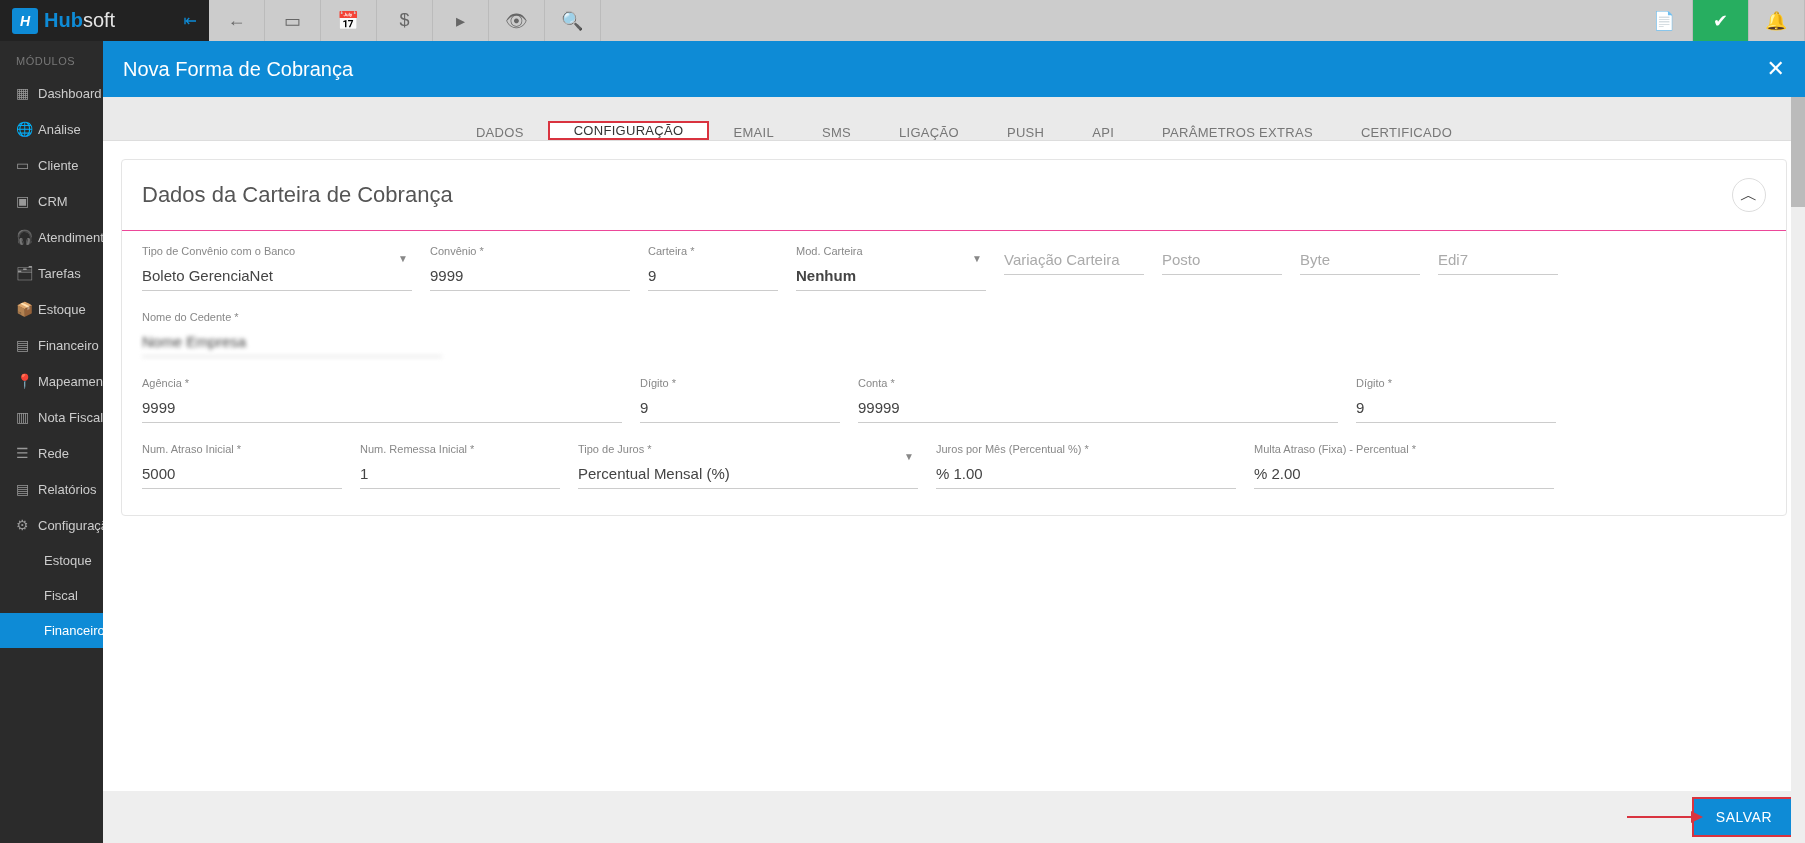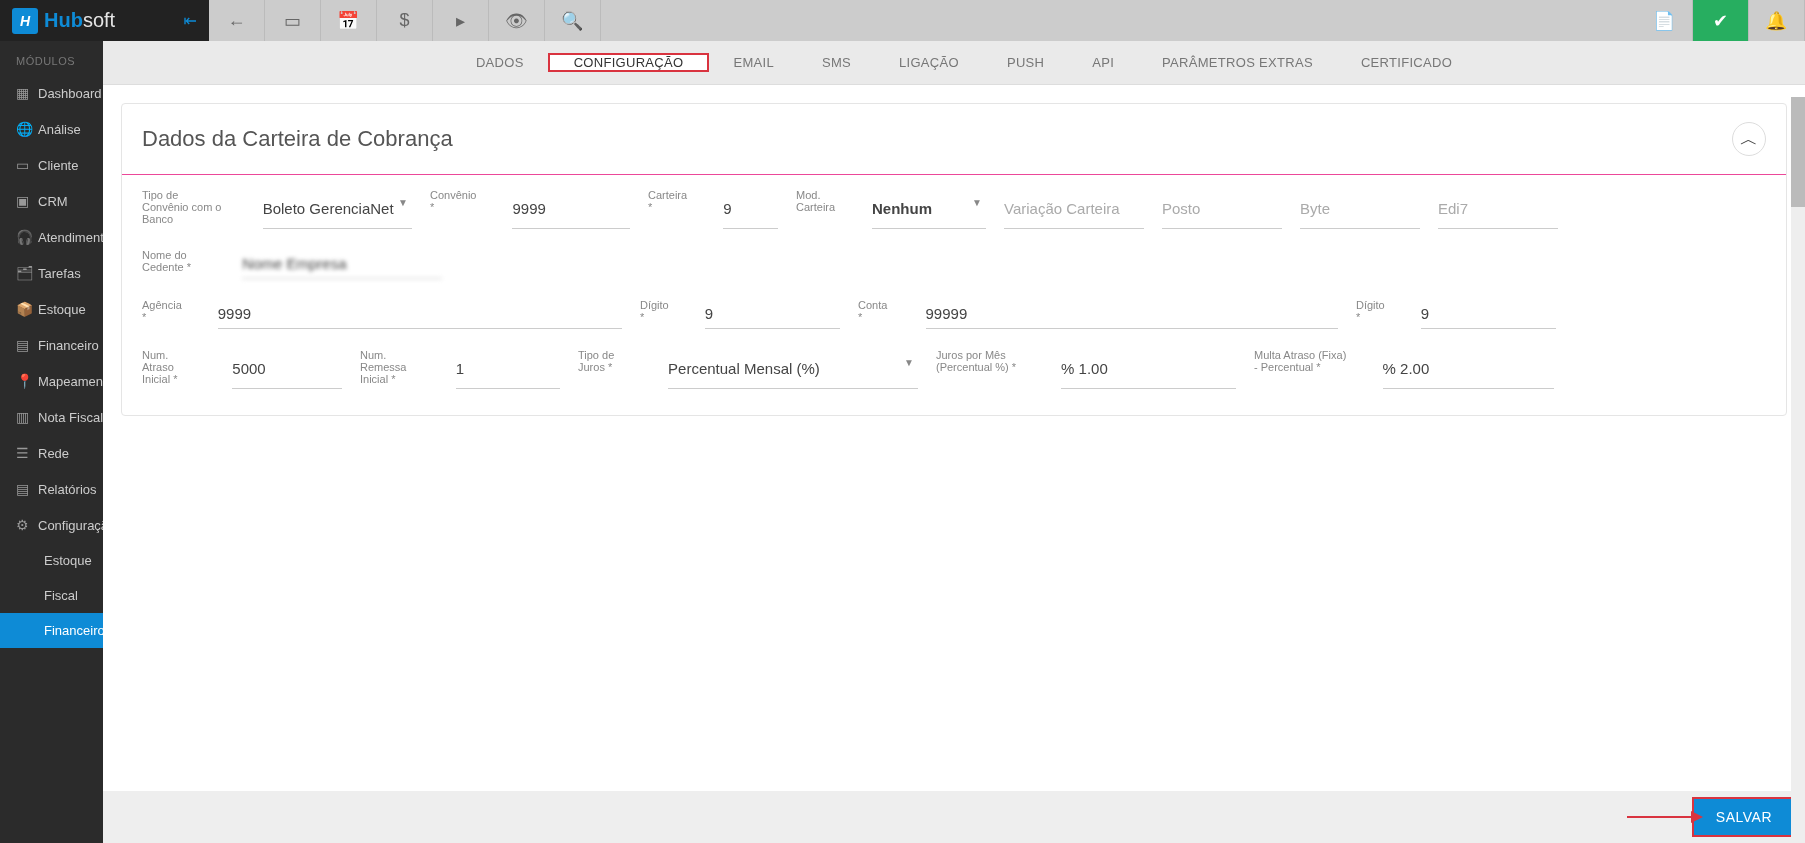--- a/index.html
+++ b/index.html
@@ -21,30 +21,30 @@
 
 .topbar { position: absolute; left: 209px; top: 0; right: 0; height: 41px; background: #ccc; display: flex; }
 .tb-btn { width: 56px; height: 41px; display: flex; align-items: center; justify-content: center; border-right: 1px solid #bbb; color: #666; font-size: 18px; cursor: pointer; }
 .tb-spacer { flex: 1; }
 .tb-btn.green { background: #27ae60; color: #fff; }
 
 
 .modal { position: absolute; left: 103px; top: 41px; right: 0; bottom: 0; background: #fff; display: flex; flex-direction: column; }
 .modal-header { background: #0e8bd6; color: #fff; height: 56px; display: flex; align-items: center; padding: 0 20px; font-size: 20px; font-weight: 400; }
 .modal-header .close { margin-left: auto; font-size: 22px; cursor: pointer; }
-.tabs { background: #eaeaea; display: flex; justify-content: center; gap: 0; height: 44px; align-items: center; border-bottom: 1px solid #ddd; padding-left: 20px; }
+.tabs { background: #eaeaea; display: flex; justify-content: center; gap: 0; height: 44px; align-items: flex-end; border-bottom: 1px solid #ddd; padding-left: 20px; }
 .tab { padding: 0 24px; display: flex; align-items: center; font-size: 13px; color: #777; cursor: pointer; letter-spacing: .3px; }
 .tab.active { color: #333; border: 2px solid #d9333f; background: #fff; }
 .modal-body { flex: 1; overflow-y: auto; background: #fff; padding: 18px; }
 .panel { border: 1px solid #e5e5e5; border-radius: 4px; margin-bottom: 16px; }
 .panel-header { display: flex; align-items: center; padding: 18px 20px; border-bottom: 1px solid #ec4899; font-size: 22px; color: #555; }
 .panel-header .collapse { margin-left: auto; width: 34px; height: 34px; border: 1px solid #ddd; border-radius: 50%; display: flex; align-items: center; justify-content: center; font-size: 18px; cursor: pointer; color: #444; }
 .panel-body { padding: 14px 20px 6px; }
 .row { display: flex; gap: 18px; margin-bottom: 20px; flex-wrap: wrap; }
-.field { display: flex; flex-direction: row; gap: 36px; }
+.field { display: flex; flex-direction: column; }
 .field label { font-size: 11px; color: #888; margin-bottom: 4px; }
 .field .input { border: none; border-bottom: 1px solid #ccc; padding: 6px 0; font-size: 15px; color: #444; outline: none; background: transparent; width: 100%; }
 .field .input::placeholder { color: #aaa; }
 .select-wrap { position: relative; }
 .select-caret { position: absolute; right: 4px; top: 8px; font-size: 10px; color: #888; pointer-events: none; }
 .blurred { filter: blur(2px); }
 .help-icon { width: 20px; height: 20px; background: #0a3b66; color: #fff; border-radius: 50%; display: inline-flex; align-items: center; justify-content: center; font-size: 13px; font-weight: bold; cursor: pointer; }
 
 .modal-footer { height: 52px; background: #eee; display: flex; align-items: center; justify-content: flex-end; padding: 0 9px; }
 .save-btn { background: #0e8bd6; color: #fff; padding: 10px 22px; font-size: 14px; letter-spacing: .5px; border: 2px solid #d9333f; cursor: pointer; }
@@ -132,20 +132,24 @@
   <div class="tb-btn">▸</div>
   <div class="tb-btn">👁</div>
   <div class="tb-btn">🔍</div>
   <div class="tb-spacer"></div>
   <div class="tb-btn">📄</div>
   <div class="tb-btn green">✔</div>
   <div class="tb-btn">🔔</div>
 </div>
 
 <div class="modal">
+  <div class="modal-header">
+    <span>Nova Forma de Cobrança</span>
+    <span class="close">✕</span>
+  </div>
   <div class="tabs">
     <div class="tab">DADOS</div>
     <div class="tab active">CONFIGURAÇÃO</div>
     <div class="tab">EMAIL</div>
     <div class="tab">SMS</div>
     <div class="tab">LIGAÇÃO</div>
     <div class="tab">PUSH</div>
     <div class="tab">API</div>
     <div class="tab">PARÂMETROS EXTRAS</div>
     <div class="tab">CERTIFICADO</div>

